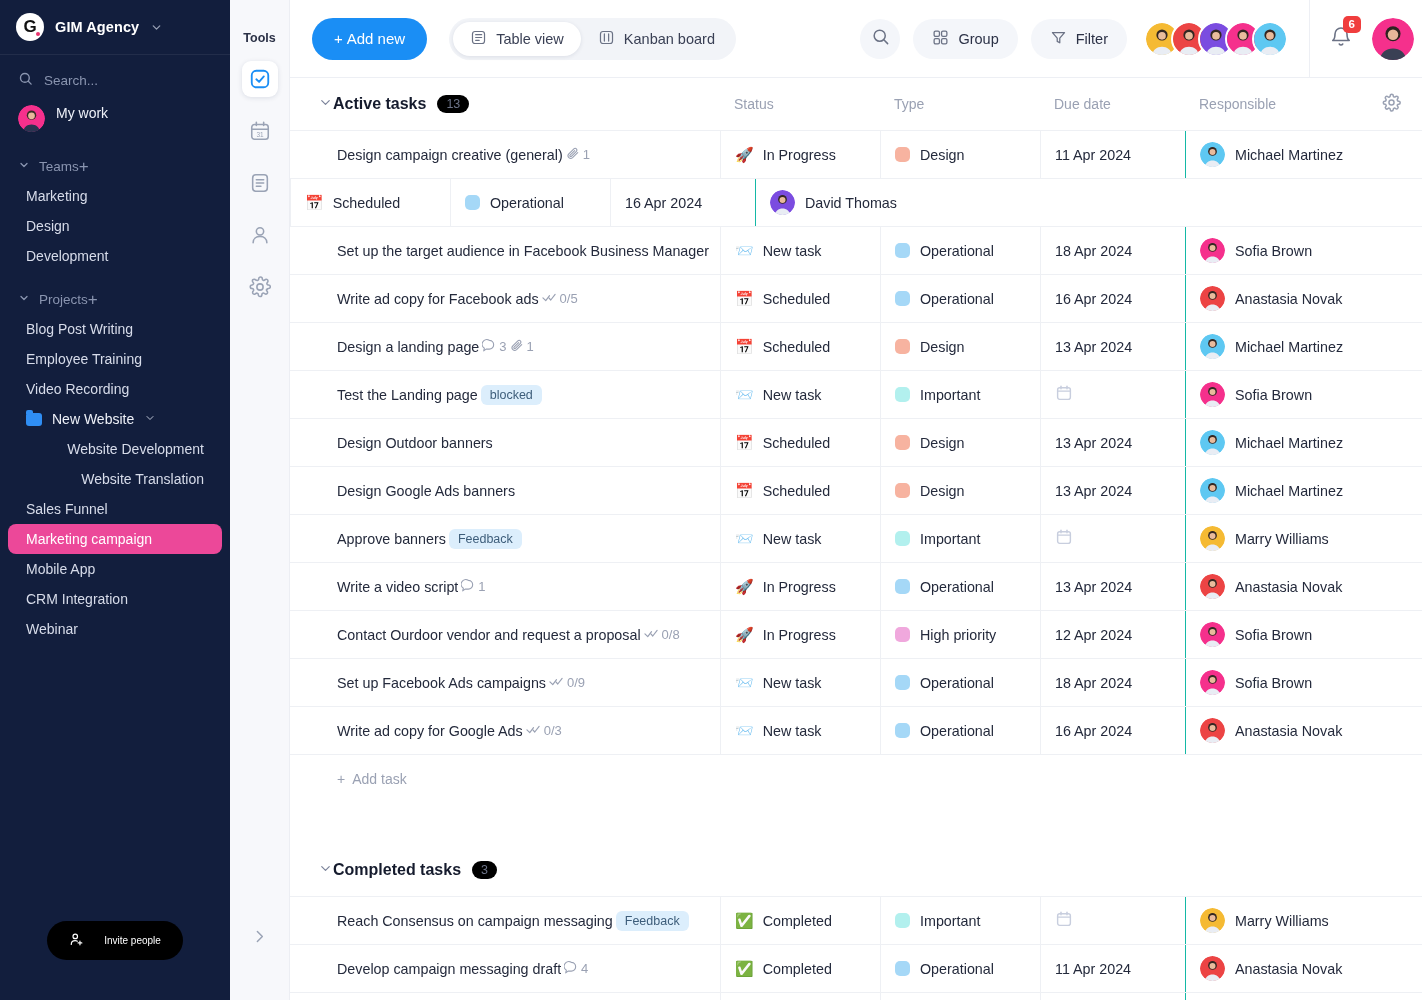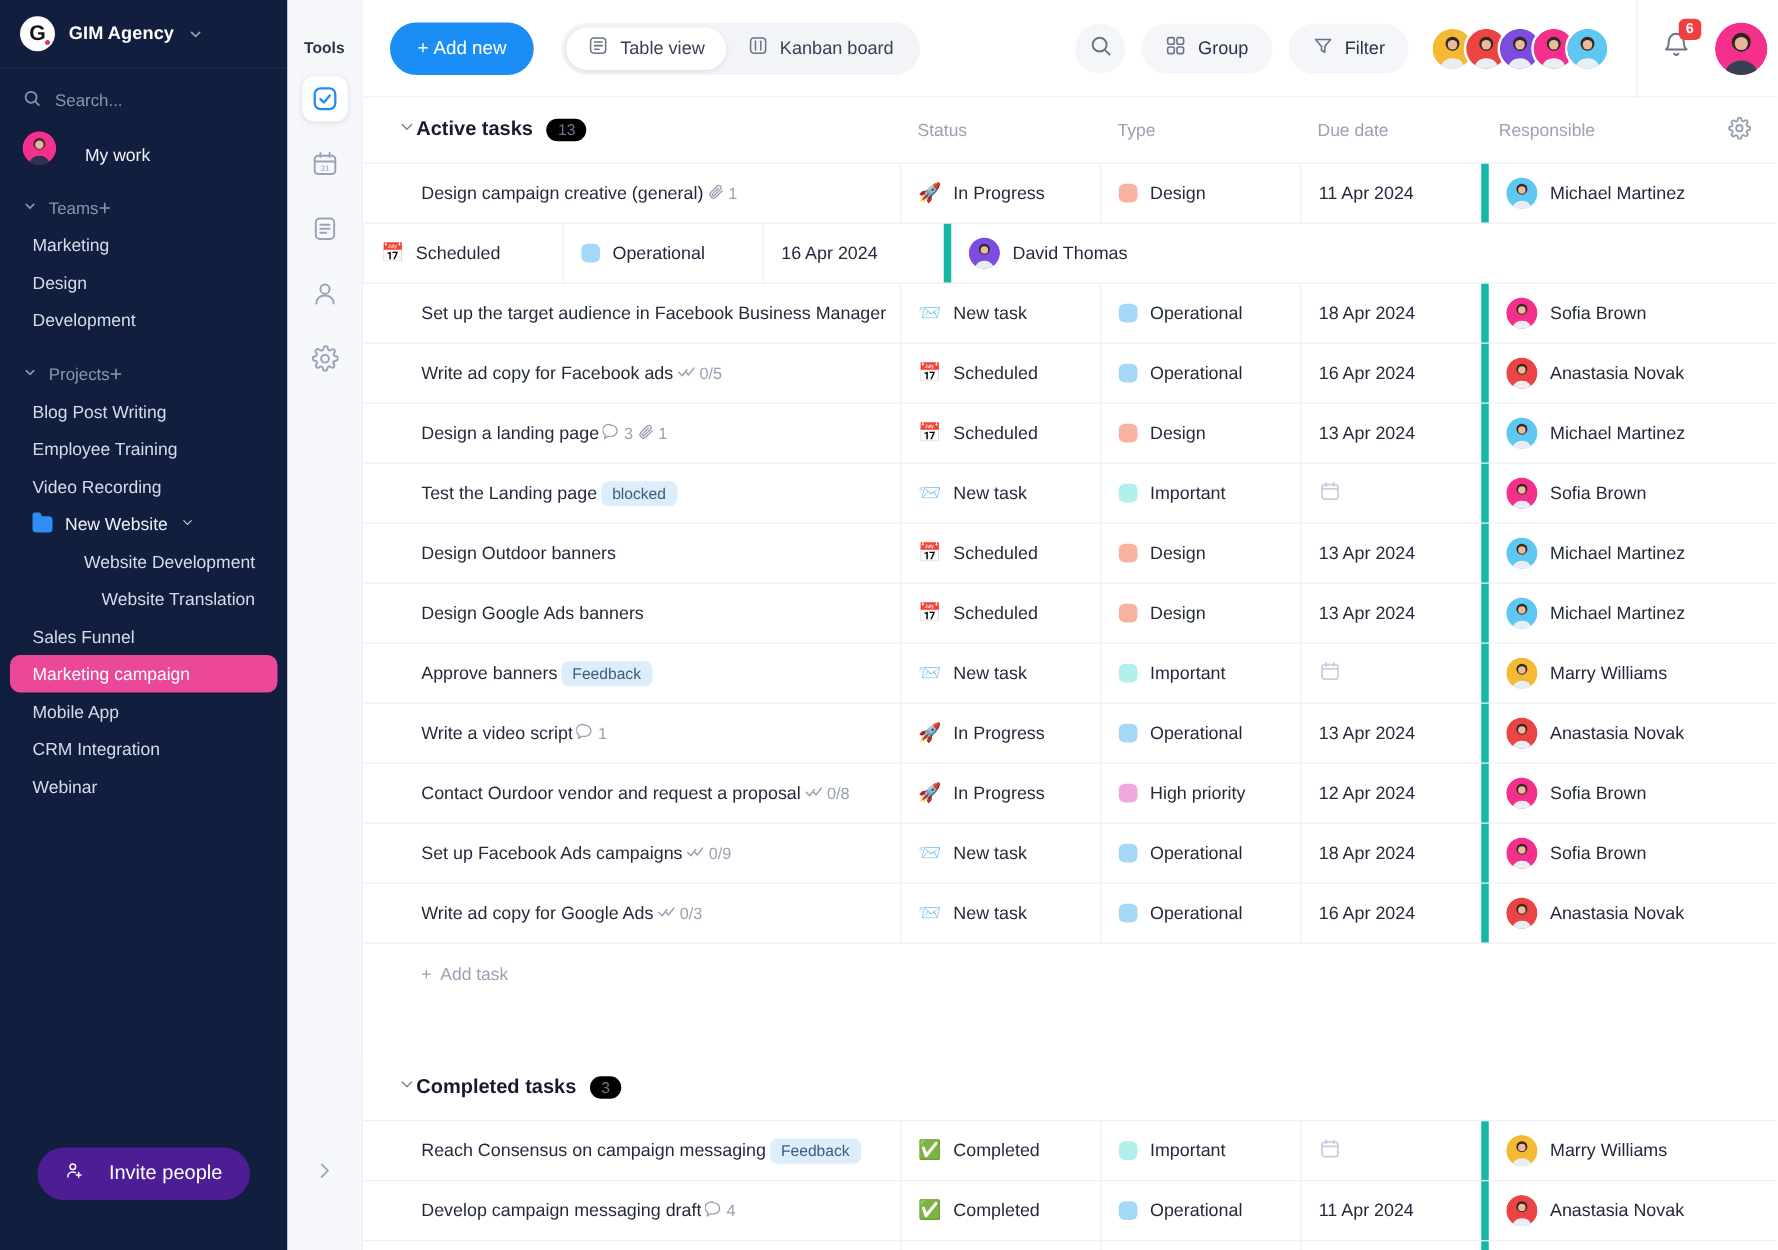--- a/index.html
+++ b/index.html
@@ -37,21 +37,21 @@
     width:4px;height:4px;border-radius:50%;background:#e8336d;
   }
   .brand-name { font-size: 14.5px; font-weight: 600; letter-spacing:.1px; }
   .chev { opacity:.75; display:inline-flex; }
 
   .sb-search {
     display:flex; align-items:center; gap:11px;
     padding: 16px 18px 10px 18px; color:#8a95b0; font-size:13.5px;
   }
   .sb-mywork {
-    display:flex;align-items:flex-end;gap:23px;
+    display:flex;align-items:flex-start;gap:11px;
     padding: 6px 18px 6px 18px; font-size:14px; color:#eef1f8;
   }
   .av { border-radius:50%; flex:none; display:block; }
 
   .sb-group {
     display:flex;align-items:center;justify-content:flex-start;
     padding: 20px 18px 6px 18px;
   }
   .sb-group-l { display:flex; align-items:center; gap:9px; color:#8a95b0; font-size:13.5px;}
   .plus { color:#8a95b0; font-size:17px; line-height:1; cursor:pointer;}
@@ -65,22 +65,22 @@
   .sb-folder {
     display:flex;align-items:center;gap:10px;
     padding: 7px 18px; font-size:14px; color:#eef1f8; cursor:pointer; margin:0 8px;
   }
   .folder-ic{ width:16px;height:13px;background:#2f8ef4;border-radius:2px 3px 3px 3px; position:relative;}
   .folder-ic::before{content:"";position:absolute;top:-3px;left:0;width:7px;height:4px;background:#2f8ef4;border-radius:2px 2px 0 0;}
 
   .invite-wrap{ margin-top:auto; padding: 0 0 40px 0; display:flex; justify-content:center;}
   .invite-btn{
     display:flex;align-items:center;gap:20px;
-    background:#4c1d95; color:#fff; border:none;
-    padding:11px 22px; border-radius:22px; font-size:16px;
+    background:#000000; color:#fff; border:none;
+    padding:11px 22px; border-radius:22px; font-size:10px;
     font-family:inherit; cursor:pointer;
   }
 
   
   .tools {
     width: 60px; flex:0 0 60px; height:1000px;
     background:#f7f8fb; position:relative;
     display:flex; flex-direction:column; align-items:center;
     border-right:1px solid #eceef3;
   }
@@ -163,21 +163,21 @@
 
   .row{
     display:flex; align-items:stretch; height:48px;
     border-top:1px solid #eef0f4;
   }
   .cell{ display:flex; align-items:center; font-size:14.3px; color:#242a3c; }
   .c-name{ flex:1; min-width:0; padding-left:47px; gap:3px; }
   .c-status{ width:160px; padding-left:14px; border-left:1px solid #eef0f4; gap:9px;}
   .c-type{ width:160px; padding-left:14px; border-left:1px solid #eef0f4; gap:10px;}
   .c-due{ width:145px; padding-left:14px; border-left:1px solid #eef0f4; }
-  .c-resp{ width:175px; padding-left:14px; border-left:6px solid #14b8a6; gap:10px;}
+  .c-resp{ width:175px; padding-left:14px; border-left:1px solid #14b8a6; gap:10px;}
   .c-end{ width:62px; }
 
   .task-title{ white-space:nowrap; overflow:hidden; text-overflow:ellipsis; }
   .meta{ display:inline-flex; align-items:center; gap:3px; color:#9aa1b3; font-size:13px; flex:none;}
   .tag{
     background:#dceefc; color:#3d5d7a; font-size:12.5px;
     border-radius:6px; padding:3px 9px; flex:none;
   }
   .dot{ width:15px;height:15px;border-radius:5px; flex:none; }
   .emo{ font-size:15px; line-height:1; flex:none; }

